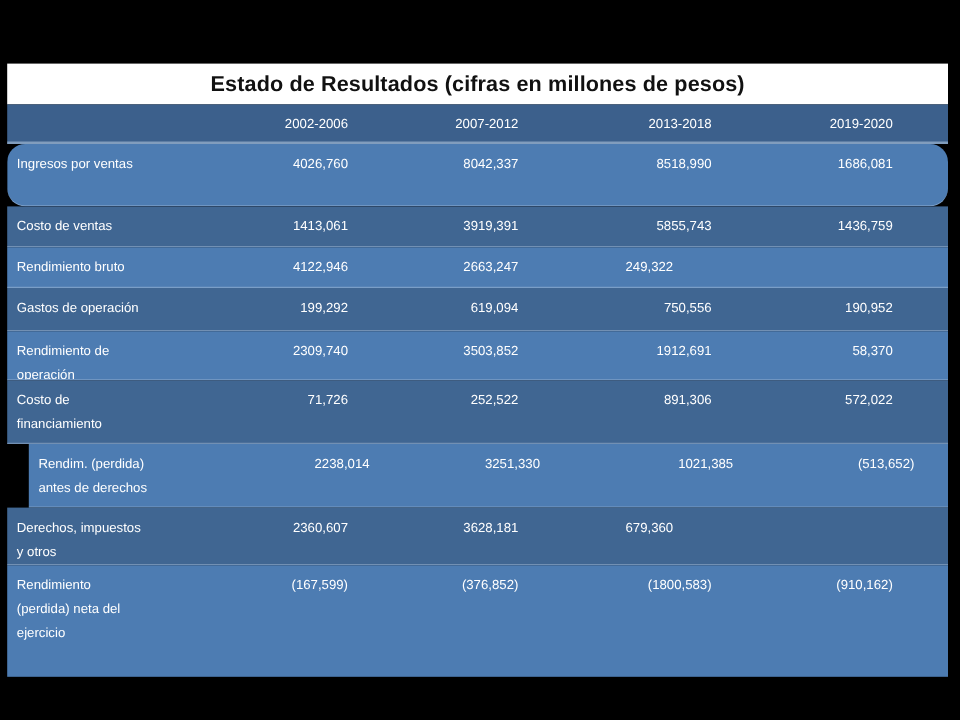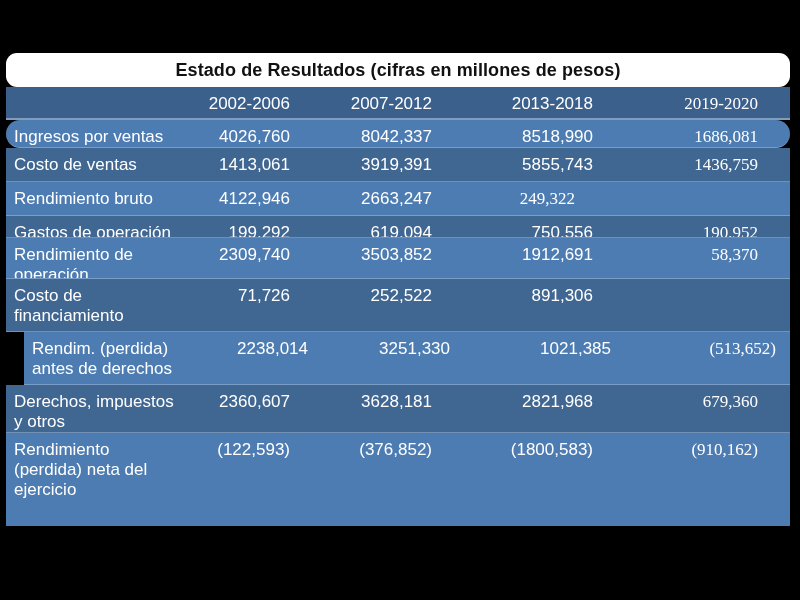--- a/index.html
+++ b/index.html
@@ -26,26 +26,25 @@
   .title-bar {
     height: 34px;
     background: var(--title-bg, #fff);
     color: var(--title-text, #111);
     display: flex;
     align-items: center;
     justify-content: center;
     font-size: 18px;
     font-weight: bold;
     letter-spacing: 0.1px;
-    border-radius: 11px;
   }
   .table {
     width: 784px;
     color: var(--cell-text, #fff);
-    font-size: 17px;
+    font-size: 11px;
   }
   .row {
     display: grid;
     grid-template-columns: 190px 108px 142px 161px 183px;
     box-sizing: border-box;
   }
   .row.header {
     height: 33px;
     background: var(--header-bg, #3C608C);
     border-bottom: 2px solid rgba(186, 207, 229, 0.55);
@@ -63,104 +62,104 @@
   .cell.label {
     padding-left: 8px;
     padding-right: 10px;
     text-align: left;
     white-space: pre-line;
   }
   .cell.num {
     text-align: right;
     padding-right: 14px;
   }
-  .cell.num.last { padding-right: 32px; font-family: Liberation Serif, serif; }
+  .cell.num.last { padding-right: 46px; }
 </style>
 </head>
 <body>
 
 <div class="stage">
   <div class="slide">
 
     <div class="title-bar">
       <span>Estado de Resultados (cifras en millones de pesos)</span>
     </div>
 
     <div class="table">
       <div class="row header">
         <div class="cell label"></div>
         <div class="cell num">2002-2006</div>
         <div class="cell num">2007-2012</div>
         <div class="cell num">2013-2018</div>
         <div class="cell num last">2019-2020</div>
       </div>
       <div class="rows">
-          <div class="row light" style="height: 28px; border-radius: 15px;">
+          <div class="row light" style="height: 52px; border-radius: 15px;">
             <div class="cell label">Ingresos por ventas</div>
             <div class="cell num">4026,760</div>
             <div class="cell num">8042,337</div>
             <div class="cell num">8518,990</div>
             <div class="cell num last">1686,081</div>
           </div>
           <div class="row dark" style="height: 34px;">
             <div class="cell label">Costo de ventas</div>
             <div class="cell num">1413,061</div>
             <div class="cell num">3919,391</div>
             <div class="cell num">5855,743</div>
             <div class="cell num last">1436,759</div>
           </div>
           <div class="row light" style="height: 34px;">
             <div class="cell label">Rendimiento bruto</div>
             <div class="cell num">4122,946</div>
             <div class="cell num">2663,247</div>
             <div class="cell num last">249,322</div>
           </div>
-          <div class="row dark" style="height: 22px;">
+          <div class="row dark" style="height: 36px;">
             <div class="cell label">Gastos de operación</div>
             <div class="cell num">199,292</div>
             <div class="cell num">619,094</div>
             <div class="cell num">750,556</div>
             <div class="cell num last">190,952</div>
           </div>
           <div class="row light" style="height: 41px;">
             <div class="cell label">Rendimiento de
 operación</div>
             <div class="cell num">2309,740</div>
             <div class="cell num">3503,852</div>
             <div class="cell num">1912,691</div>
             <div class="cell num last">58,370</div>
           </div>
           <div class="row dark" style="height: 53px;">
             <div class="cell label">Costo de
 financiamiento</div>
             <div class="cell num">71,726</div>
             <div class="cell num">252,522</div>
             <div class="cell num">891,306</div>
+            <div class="cell num last">572,022</div>
           </div>
           <div class="row light" style="height: 53px; margin-left: 18px;">
             <div class="cell label">Rendim. (perdida)
 antes de derechos</div>
             <div class="cell num">2238,014</div>
             <div class="cell num">3251,330</div>
             <div class="cell num">1021,385</div>
             <div class="cell num last">(513,652)</div>
           </div>
           <div class="row dark" style="height: 48px;">
             <div class="cell label">Derechos, impuestos
 y otros</div>
             <div class="cell num">2360,607</div>
             <div class="cell num">3628,181</div>
-            <div class="cell num">2821,968</div>
             <div class="cell num last">679,360</div>
           </div>
           <div class="row light" style="height: 93px;">
             <div class="cell label">Rendimiento
 (perdida) neta del
 ejercicio</div>
-            <div class="cell num">(122,593)</div>
+            <div class="cell num">(167,599)</div>
             <div class="cell num">(376,852)</div>
             <div class="cell num">(1800,583)</div>
             <div class="cell num last">(910,162)</div>
           </div>
         </div>
     </div>
 
   </div>
 </div>
 

